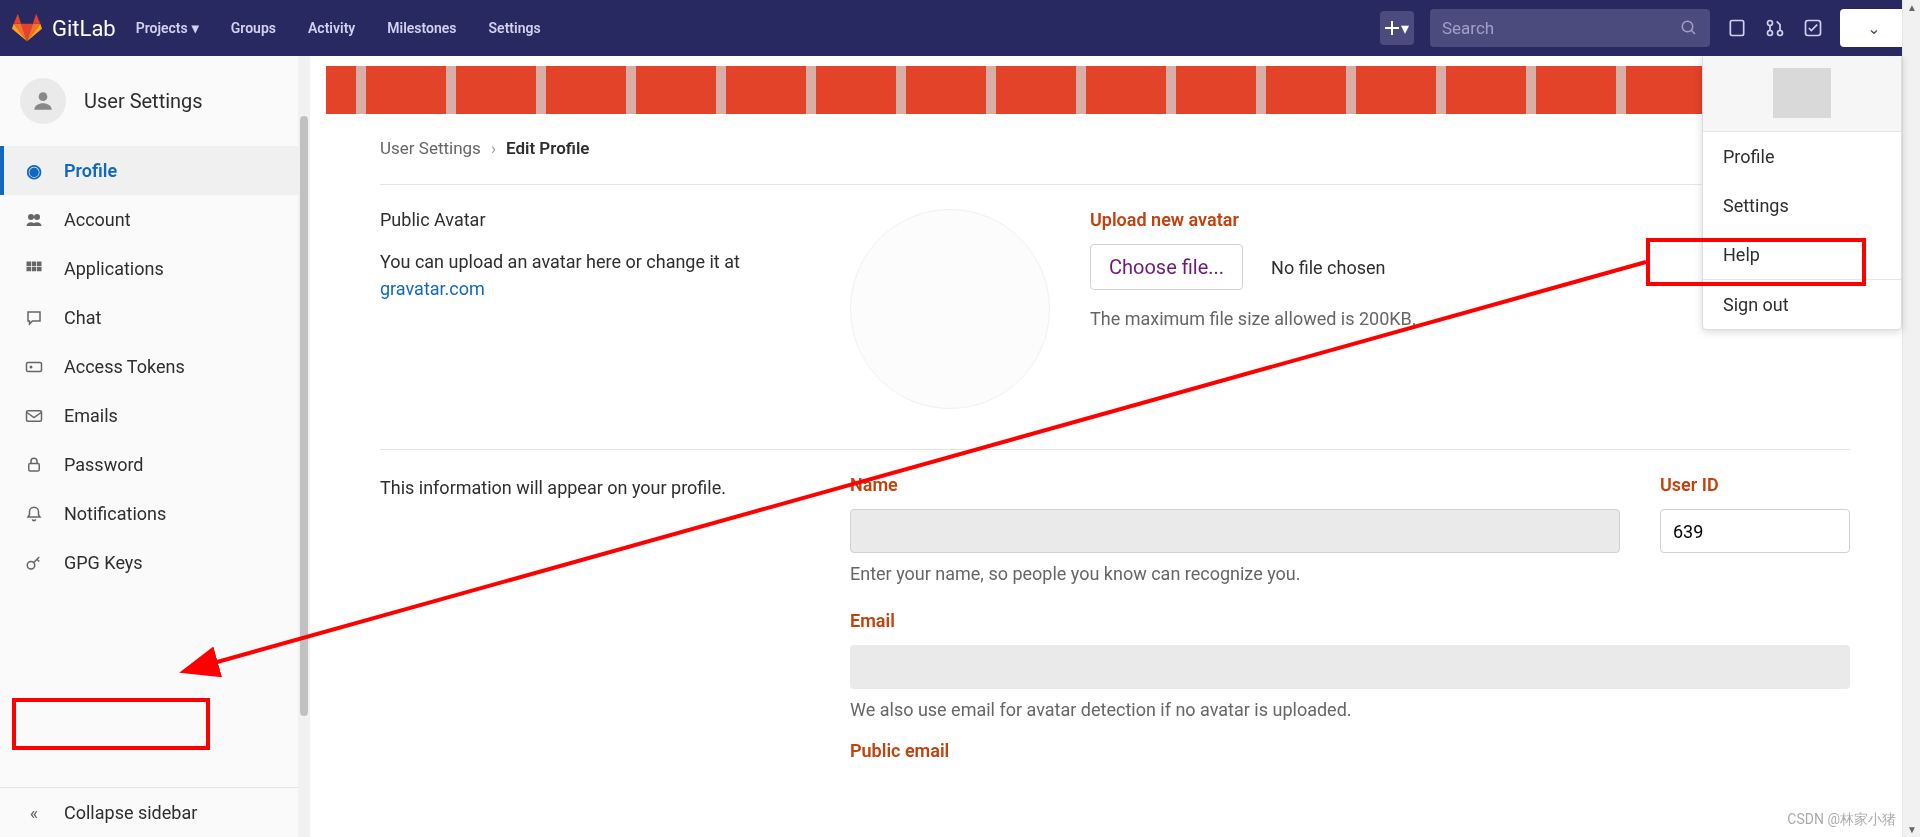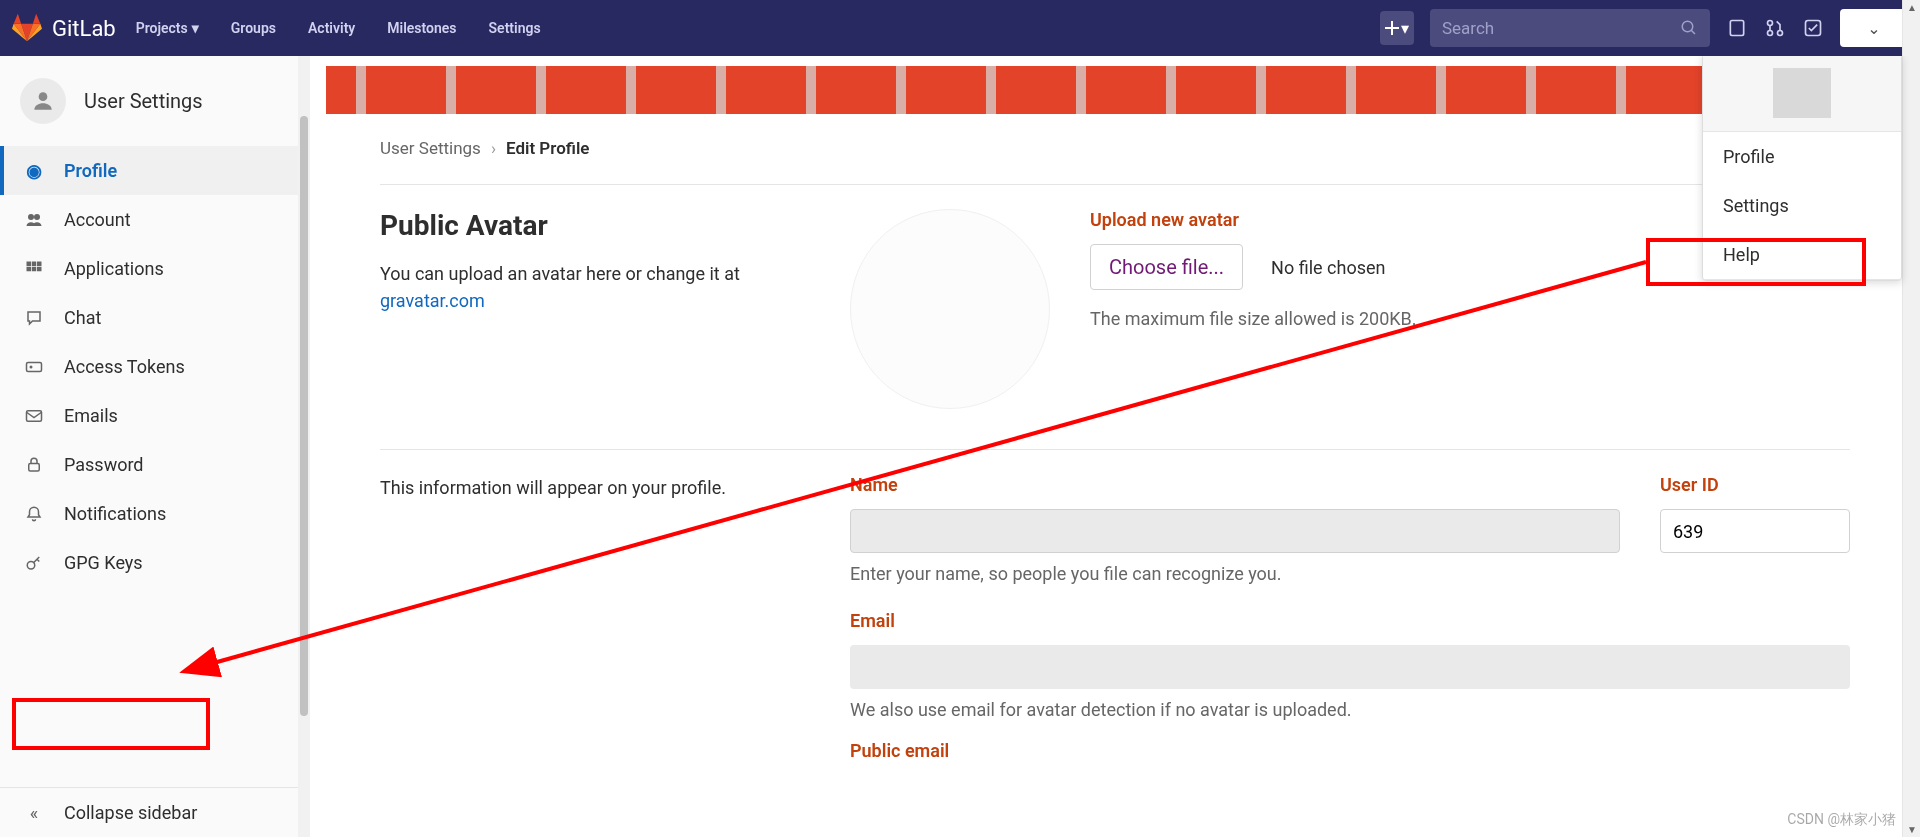--- a/index.html
+++ b/index.html
@@ -33,21 +33,21 @@
 .main{flex:1;background:#fff;overflow:hidden;position:relative}
 .banner{height:48px;background:#e24329;margin:10px 16px 0 16px;position:relative}
 .banner .noise{position:absolute;inset:0;background:repeating-linear-gradient(90deg,#e24329 0,#e24329 30px,#d9aea7 30px,#d9aea7 40px,#e24329 40px,#e24329 90px)}
 .content{padding:24px 70px 0 70px}
 .breadcrumb{display:flex;gap:10px;font-size:17px;color:#666;margin-bottom:26px}
 .breadcrumb .sep{color:#999}
 .breadcrumb .current{color:#2e2e2e;font-weight:600}
 hr{border:none;border-top:1px solid #e5e5e5;margin:0 0 24px 0}
 .section{display:flex;gap:40px;margin-bottom:40px}
 .sec-left{width:430px}
-.sec-title{font-size:28px;font-weight:700;margin-bottom:18px;color:#2e2e2e}
+.sec-title{font-size:18px;font-weight:400;margin-bottom:18px;color:#2e2e2e}
 .sec-desc{font-size:18px;color:#2e2e2e;line-height:1.5}
 .sec-desc a{color:#1068bf;text-decoration:none}
 .avatar-preview{width:200px;height:200px;border-radius:50%;background:#fcfcfc;border:1px solid #f0f0f0}
 .sec-right{flex:1}
 .field-label{font-size:18px;font-weight:600;margin-bottom:14px;color:#c2410c}
 .file-row{display:flex;align-items:center;gap:28px;margin-bottom:18px}
 .file-btn{padding:10px 18px;border:1px solid #d1d1d1;border-radius:4px;background:#fff;font-size:20px;cursor:pointer;color:#701a75}
 .file-status{font-size:18px;color:#2e2e2e}
 .hint{font-size:18px;color:#666}
 .form-row{display:flex;gap:40px}
@@ -261,21 +261,21 @@
 
       <div class="section" style="margin-bottom:20px">
         <div class="sec-left">
           <div class="sec-desc">This information will appear on your profile.</div>
         </div>
         <div class="sec-right">
           <div class="form-row">
             <div class="form-col">
               <div class="field-label">Name</div>
               <input class="input blurred" value=" " style="">
-              <div class="help">Enter your name, so people you file can recognize you.</div>
+              <div class="help">Enter your name, so people you know can recognize you.</div>
             </div>
             <div class="form-col small">
               <div class="field-label">User ID</div>
               <input class="input" readonly="" value="639" style="">
             </div>
           </div>
           <div style="height:26px"></div>
           <div class="field-label">Email</div>
           <input class="input blurred" value=" " style="border: none;">
           <div class="help">We also use email for avatar detection if no avatar is uploaded.</div>
@@ -287,20 +287,21 @@
 
     <div class="dropdown">
       <div class="dd-head">
           <div class="avatar-sq"></div>
         </div>
       <div class="dd-divider"></div>
       <div class="dd-item">Profile</div>
       <div class="dd-item">Settings</div>
       <div class="dd-item">Help</div>
       <div class="dd-divider"></div>
+      <div class="dd-item">Sign out</div>
     </div>
   </div>
 </div>
 
 <div class="redbox" style="left:1646px;top:238px;width:220px;height:48px"></div>
 <div class="redbox" style="left:12px;top:698px;width:198px;height:52px"></div>
 <svg class="arrow-line" style="left:0;top:0" width="1920" height="837">
   <defs>
       <marker id="ah" markerWidth="12" markerHeight="12" refX="2" refY="4" orient="auto">
         <path d="M0 0L10 4L0 8z" fill="red"></path>

